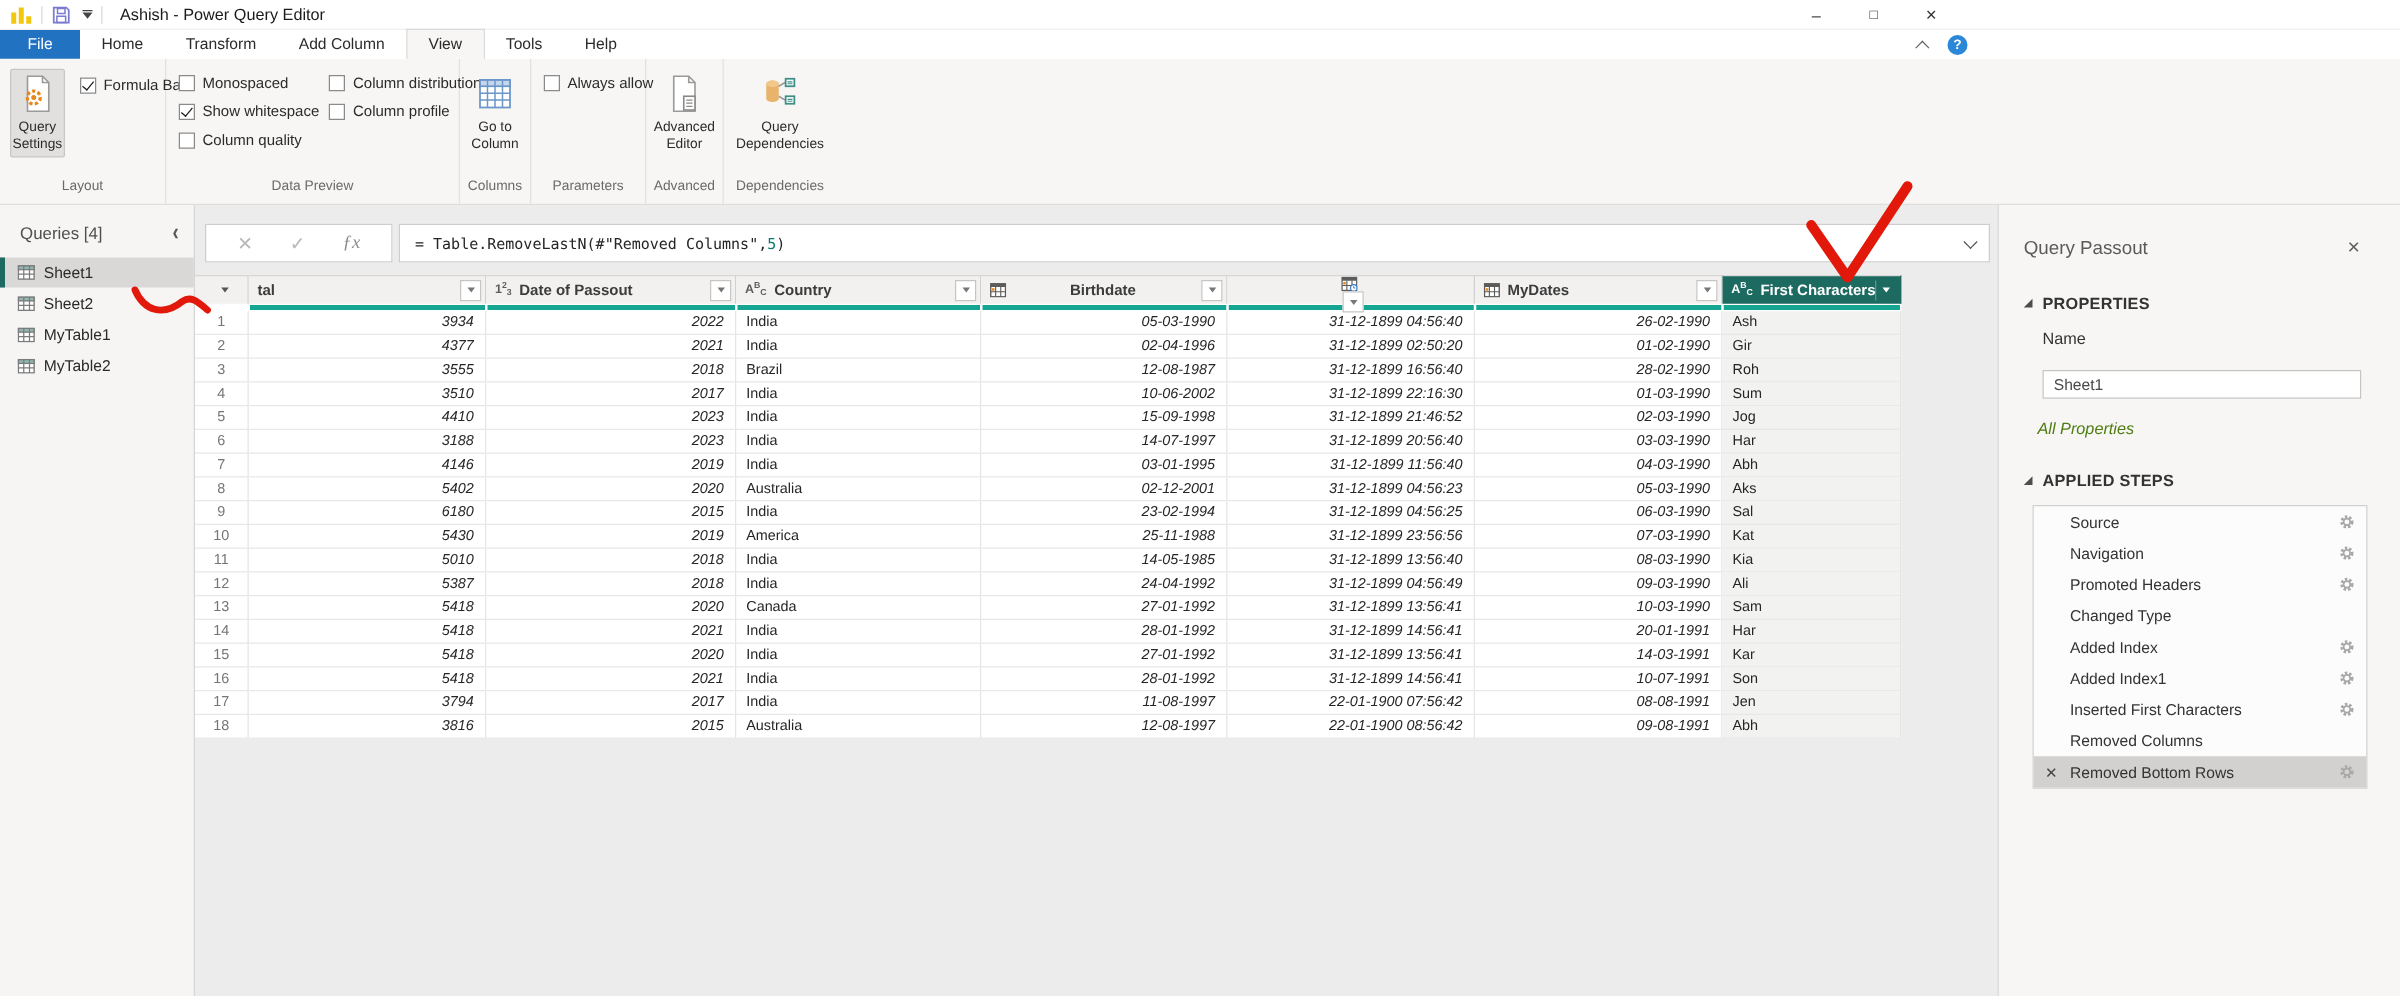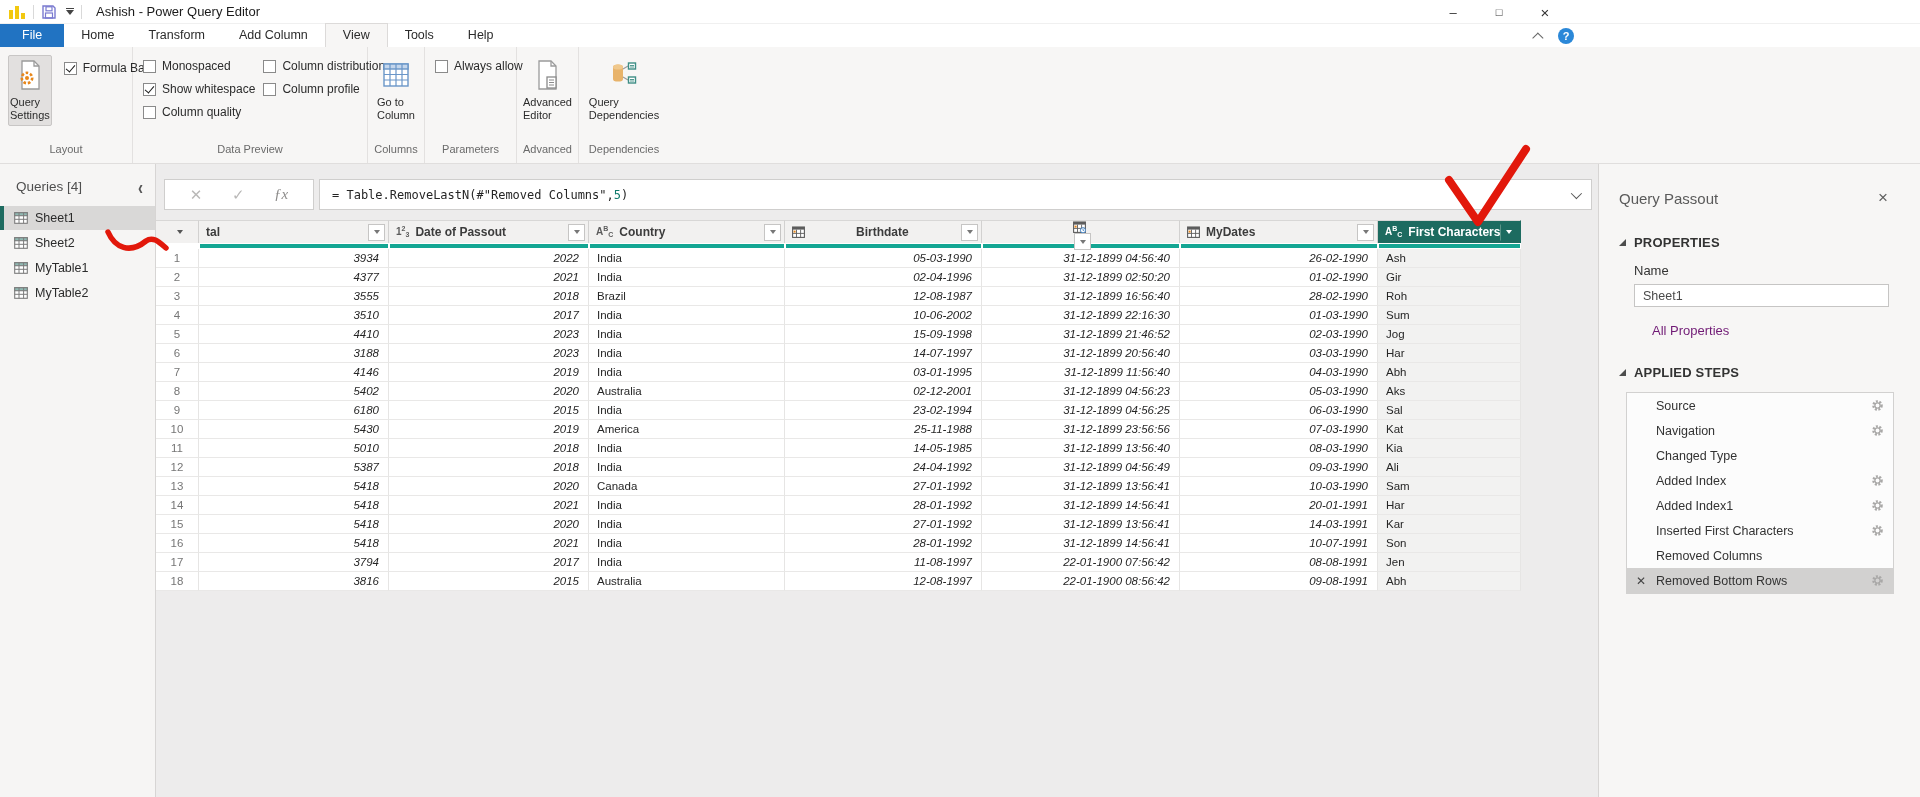--- a/index.html
+++ b/index.html
@@ -25,21 +25,21 @@
   .chev-up { width:8px; height:8px; border-left:1.6px solid #666; border-top:1.6px solid #666; transform:rotate(45deg) translateY(3px); }
   .help-circ { width:16px; height:16px; border-radius:50%; background:#2b88d8; color:#fff; font-size:11px; font-weight:bold; display:flex; align-items:center; justify-content:center;}
 
   
   .ribbon { height:117px; background:#f7f6f5; border-bottom:1px solid #e0dedd; display:flex; }
   .rgroup { display:flex; flex-direction:column; border-right:1px solid #e3e1e0; }
   .rgroup-body { flex:1; display:flex; align-items:flex-start; padding-top:8px; }
   .rgroup-label { height:20px; font-size:11px; color:#6a6a6a; text-align:center; padding-bottom:4px; }
   .bigbtn { display:flex; flex-direction:column; align-items:center; width:54px; margin:0 2px; padding:3px 1px; cursor:pointer; border:1px solid transparent; border-radius:2px;}
   .bigbtn.pressed { background:#e2e0df; border-color:#c8c6c5; }
-  .bigbtn .blabel { font-size:11px; color:#2b2b2b; line-height:13px; margin-top:5px; }
+  .bigbtn .blabel { font-size:11px; color:#2b2b2b; text-align:center; line-height:13px; margin-top:5px; }
   .bigbtn svg { width:30px; height:32px; }
   .cbcol { display:flex; flex-direction:column; gap:9px; margin:4px 10px 0 10px; }
   .cbrow { display:flex; align-items:center; gap:6px; cursor:pointer; white-space:nowrap; }
   .cbbox { width:13px; height:13px; background:#fff; border:1px solid #8a8a8a; position:relative; flex:none;}
   .cbrow.checked .cbbox::after { content:""; position:absolute; left:3px; top:0px; width:4px; height:8px;
      border-right:1.8px solid #1b1b1b; border-bottom:1.8px solid #1b1b1b; transform:rotate(40deg);}
   .cblabel { font-size:12px; color:#2b2b2b; }
 
   
   .main { display:flex; height:633px; }
@@ -93,23 +93,23 @@
   .g-cell.selcol { background:#f2f2f1; }
 
   
   .rpanel { width:322px; background:#f7f6f5; border-left:1px solid #d7d5d4; flex:none; padding:0 20px 0 20px; position:relative;}
   .rp-head { display:flex; justify-content:space-between; align-items:center; margin-top:24px; }
   .rp-title { font-size:15px; color:#5a5a5a; }
   .rp-close { font-size:17px; color:#5f5f5f; cursor:pointer; margin-right:12px;}
   .sec-head { display:flex; align-items:center; gap:8px; margin-top:27px; cursor:pointer;}
   .tri { width:0; height:0; border-bottom:7px solid #4d4d4d; border-left:7px solid transparent; }
   .sec-title { font-size:13px; font-weight:bold; color:#333; letter-spacing:.2px;}
-  .name-label { font-size:13px; color:#333; margin:13px 0 0 15px; }
+  .name-label { font-size:13px; color:#333; margin:13px 0 12px 15px; }
   .name-input { margin:6px 0 0 15px; width:255px; height:23px; border:1px solid #c6c5c4; background:#fff; font-size:12.5px; color:#4a4a4a; padding:0 8px; font-family:"Liberation Sans",sans-serif;}
-  .all-props { font-size:13px; color:#701a75; margin:16px 0 0 33px; cursor:pointer; }
+  .all-props { font-size:13px; color:#4d7c0f; margin:16px 0 0 11px; cursor:pointer;font-style:italic; }
   .steps-box { margin:12px 0 0 7px; width:268px; background:#fcfcfc; border:1px solid #d2d1d0; }
   .step { height:25px; display:flex; align-items:center; padding:0 6px 0 9px; font-size:12.5px; color:#333; cursor:pointer; position:relative;}
   .step .del { width:20px; font-size:12px; color:#444; visibility:hidden; }
   .step.selected { background:#d2d1d0; }
   .step.selected .del { visibility:visible; }
   .step .slabel { flex:1; }
   .step svg.gear { width:13px; height:13px; margin-right:3px; cursor:pointer;}
 
   
   .annot { position:absolute; pointer-events:none; z-index:50; }
@@ -640,20 +640,28 @@
         <div class="step">
           <span class="del">✕</span>
           <span class="slabel">Navigation</span>
           <svg class="gear" viewBox="0 0 16 16">
             <circle cx="8" cy="8" r="5" fill="none" stroke="#a9a8a7" stroke-width="3" stroke-dasharray="2.4 1.8"></circle>
             <circle cx="8" cy="8" r="3.2" fill="none" stroke="#a9a8a7" stroke-width="1.6"></circle>
           </svg>
         </div>
         <div class="step">
           <span class="del">✕</span>
+          <span class="slabel">Promoted Headers</span>
+          <svg class="gear" viewBox="0 0 16 16">
+            <circle cx="8" cy="8" r="5" fill="none" stroke="#a9a8a7" stroke-width="3" stroke-dasharray="2.4 1.8"></circle>
+            <circle cx="8" cy="8" r="3.2" fill="none" stroke="#a9a8a7" stroke-width="1.6"></circle>
+          </svg>
+        </div>
+        <div class="step">
+          <span class="del">✕</span>
           <span class="slabel">Changed Type</span>
         </div>
         <div class="step">
           <span class="del">✕</span>
           <span class="slabel">Added Index</span>
           <svg class="gear" viewBox="0 0 16 16">
             <circle cx="8" cy="8" r="5" fill="none" stroke="#a9a8a7" stroke-width="3" stroke-dasharray="2.4 1.8"></circle>
             <circle cx="8" cy="8" r="3.2" fill="none" stroke="#a9a8a7" stroke-width="1.6"></circle>
           </svg>
         </div>

